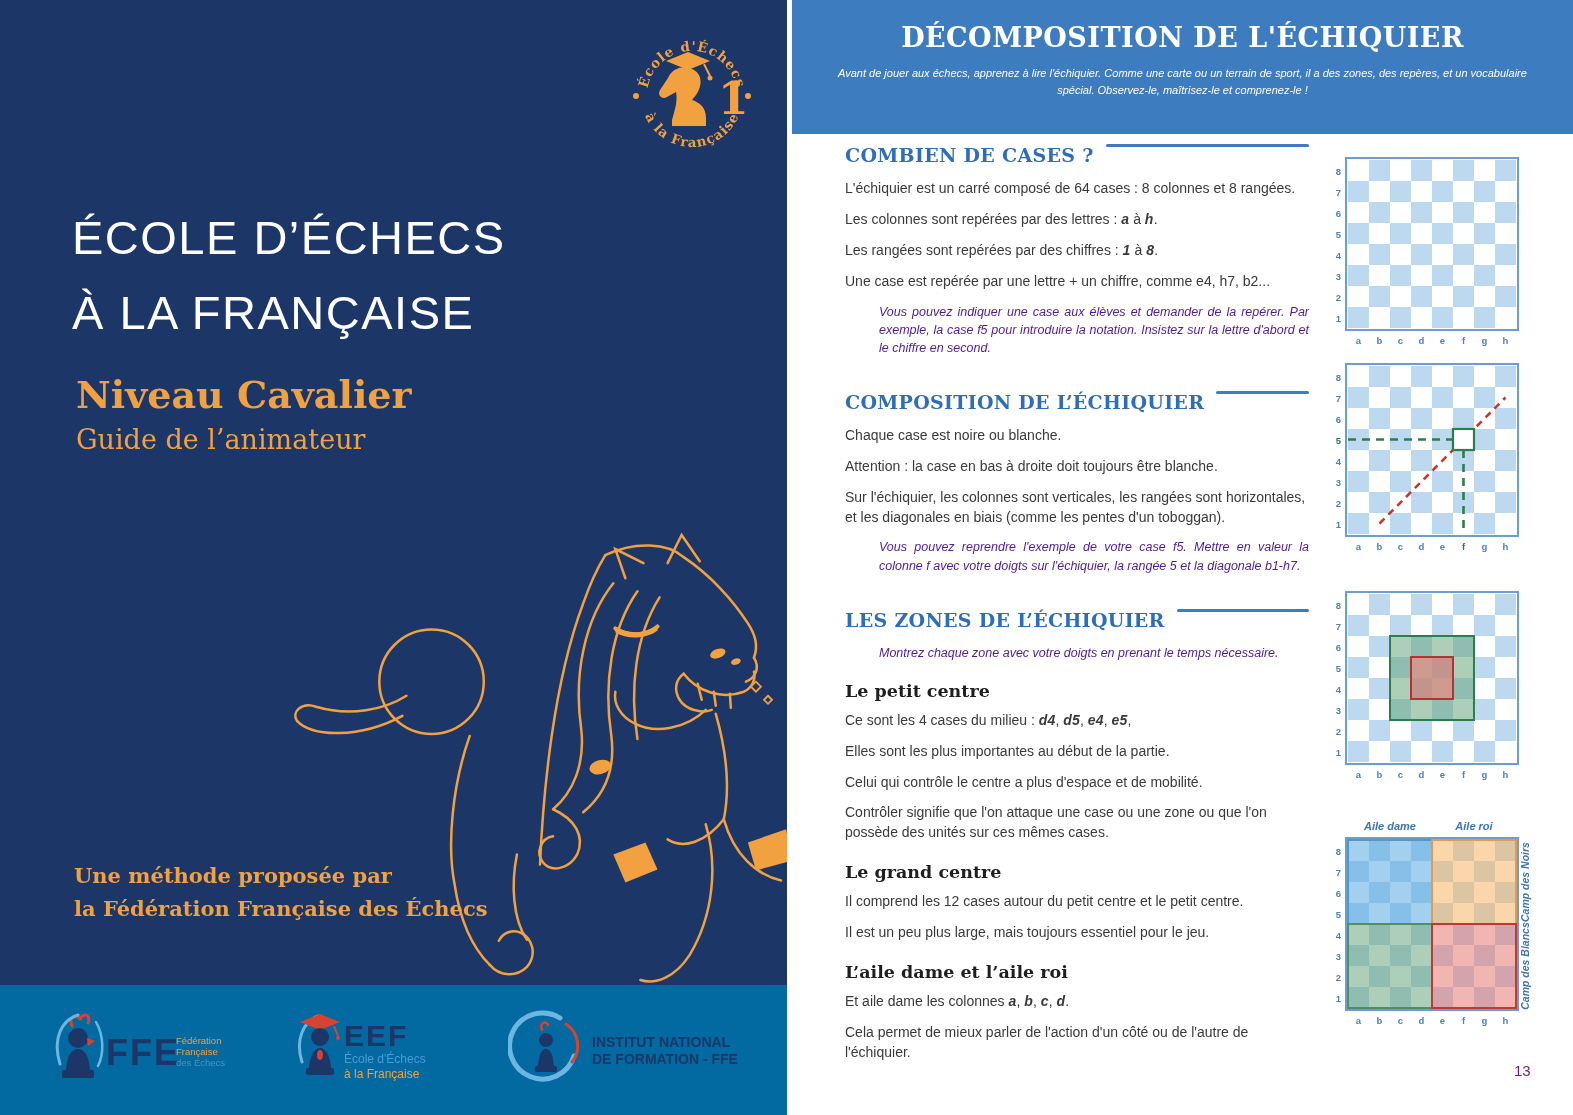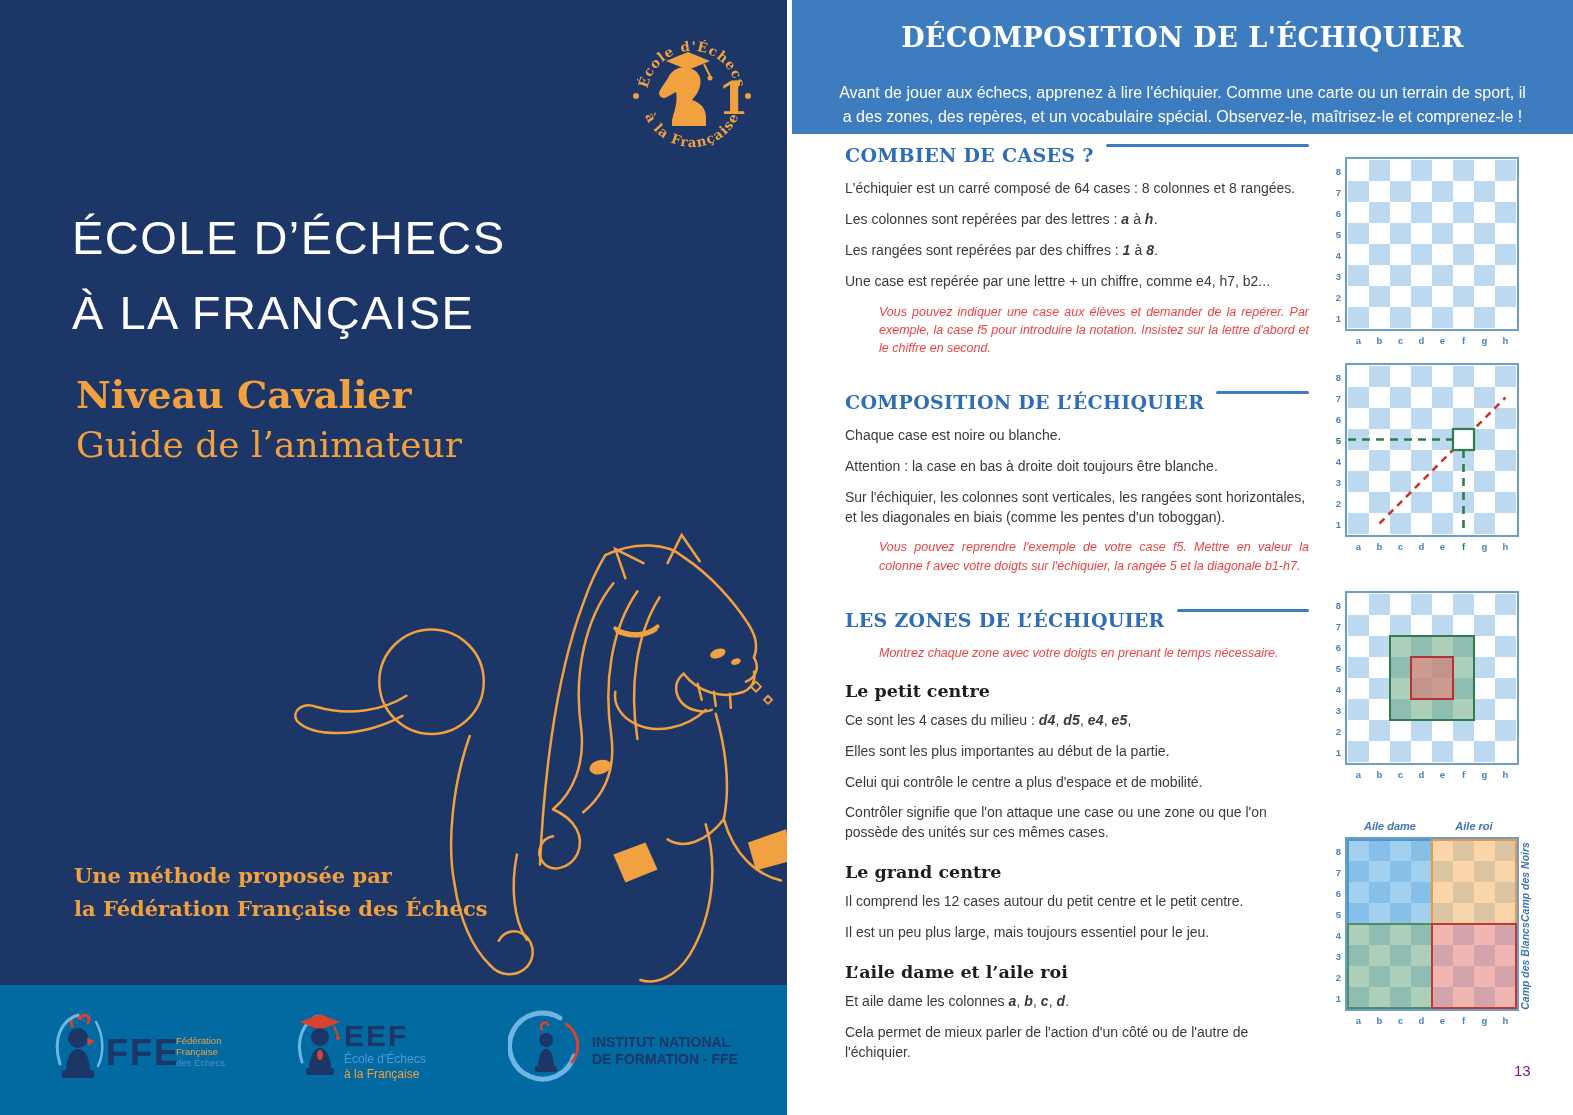--- a/index.html
+++ b/index.html
@@ -7,45 +7,45 @@
           font-family:"Liberation Sans",sans-serif;}
 
   
   #cover{position:absolute;left:0;top:0;width:787px;height:985px;background:#1c3667;overflow:hidden;}
   #badge{position:absolute;left:626px;top:30px;width:132px;height:132px;}
   .cover-title{position:absolute;left:72px;top:170px;font-size:47px;line-height:1.58;
                color:#ffffff;letter-spacing:1.5px;font-weight:400;}
   .cover-level{position:absolute;left:76px;top:372px;font-family:"DejaVu Serif",serif;
                font-weight:bold;font-size:38px;color:#f1a13f;}
   .cover-sub{position:absolute;left:76px;top:424px;font-family:"DejaVu Serif",serif;
-             font-size:36px;color:#f1a13f;}
+             font-size:27px;color:#f1a13f;}
   .cover-method{position:absolute;left:74px;top:860px;font-family:"DejaVu Serif",serif;
                 font-weight:bold;font-size:21px;line-height:1.55;color:#f1a13f;}
   #illustration{position:absolute;left:283px;top:523px;width:504px;height:462px;}
 
   
   #logo-strip{position:absolute;left:0;top:985px;width:787px;height:130px;background:#0369a1;
               display:flex;align-items:center;gap:52px;padding-left:54px;box-sizing:border-box;}
 
   
   #content-page{position:absolute;left:792px;top:0;width:781px;height:1115px;background:#ffffff;}
   #band{width:100%;height:134px;background:#3d7cbf;box-sizing:border-box;padding-top:22px;}
   #band-title{text-align:center;font-family:"DejaVu Serif",serif;font-weight:bold;
               font-size:27px;color:#ffffff;letter-spacing:.5px;}
-  #band-sub{margin:28px auto 0;width:89%;font-size:16px;line-height:1.5;text-align:center;
-            color:#ffffff;}
+  #band-sub{margin:12px auto 0;width:89%;font-size:11px;line-height:1.5;text-align:center;
+            color:#ffffff;font-style:italic;}
   #sections{position:absolute;left:53px;top:144px;width:464px;}
   .sec-heading{display:flex;margin:34px 0 13px;}
   .sec-heading:first-child{margin-top:0;}
   .sec-heading .txt{font-family:"DejaVu Serif",serif;font-weight:bold;font-size:19px;
                     color:#2e6db7;letter-spacing:.3px;white-space:nowrap;}
   .sec-heading .rule{flex:1;height:3px;background:#3d7cbf;margin-left:12px;border-radius:2px;}
   .para{font-size:14px;color:#3a3a3a;line-height:1.42;margin:0 0 11px;}
   .para b i{letter-spacing:.2px;}
-  .note{font-size:12.5px;font-style:italic;color:#ef4444;line-height:1.45;
+  .note{font-size:12.5px;font-style:italic;color:#4c1d95;line-height:1.45;
         margin:2px 0 15px 34px;text-align:justify;}
   .subhead{font-family:"DejaVu Serif",serif;font-weight:bold;font-size:17.5px;
            color:#1e1e1e;margin:19px 0 10px;}
   #diagrams{position:absolute;left:540px;top:0;width:240px;height:1115px;}
   .diagram{position:absolute;left:0;}
   #pageno{position:absolute;left:722px;top:1062px;font-size:15px;color:#701a75;}
 </style>
 </head>
 <body>
 

